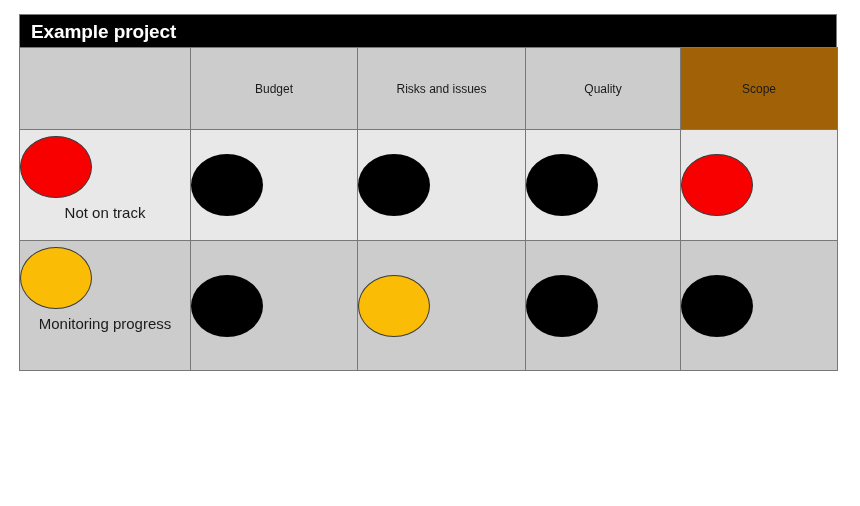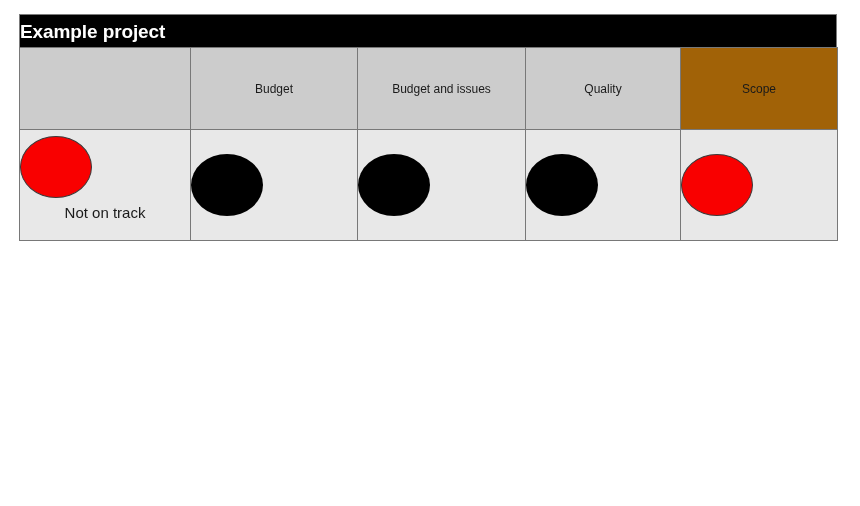--- a/index.html
+++ b/index.html
@@ -26,20 +26,21 @@
   }
 
   
   .title-bar {
     height: 33px;
     background: #000000;
     color: #ffffff;
     display: flex;
     align-items: center;
     box-sizing: border-box;
+    padding-left: 11px;
     border-left: 1px solid #7b7b7b;
     border-right: 1px solid #7b7b7b;
     border-top: 1px solid #7b7b7b;
   }
   .title-bar .title-text {
     font-size: 19px;
     font-weight: 600;
     letter-spacing: -0.1px;
     line-height: 1;
     white-space: nowrap;
@@ -127,21 +128,21 @@
       <col class="col-budget">
       <col class="col-risks">
       <col class="col-qual">
       <col class="col-scope">
     </colgroup>
 
     <thead>
       <tr class="head-row">
         <td class="corner-cell" style="background: rgb(204, 204, 204); border-color: rgb(120, 120, 120);"></td>
         <td style="background: rgb(204, 204, 204); border-color: rgb(120, 120, 120);">Budget</td>
-        <td style="background: rgb(204, 204, 204); border-color: rgb(120, 120, 120);">Budget and issues</td>
+        <td style="background: rgb(204, 204, 204); border-color: rgb(120, 120, 120);">Risks and issues</td>
         <td style="background: rgb(204, 204, 204); border-color: rgb(120, 120, 120);">Quality</td>
         <td style="background: #a16207; border-color: rgb(120, 120, 120);">Scope</td>
       </tr>
     </thead>
 
     <tbody>
 
       <tr class="row-light row-1">
         <td style="background: rgb(232, 232, 232); border-color: rgb(120, 120, 120);">
           <div class="cell-inner with-label">
@@ -164,16 +165,44 @@
             <span class="status-dot plain" style="background: rgb(0, 0, 0);"></span>
           </div>
         </td>
         <td style="background: rgb(232, 232, 232); border-color: rgb(120, 120, 120);">
           <div class="cell-inner">
             <span class="status-dot outlined" style="background: rgb(249, 0, 0);"></span>
           </div>
         </td>
       </tr>
 
+      <tr class="row-dark row-2">
+        <td style="background: rgb(204, 204, 204); border-color: rgb(120, 120, 120);">
+          <div class="cell-inner with-label">
+            <span class="status-dot outlined" style="background: rgb(251, 188, 6);"></span>
+            <span class="legend-label">Monitoring progress</span>
+          </div>
+        </td>
+        <td style="background: rgb(204, 204, 204); border-color: rgb(120, 120, 120);">
+          <div class="cell-inner">
+            <span class="status-dot plain" style="background: rgb(0, 0, 0);"></span>
+          </div>
+        </td>
+        <td style="background: rgb(204, 204, 204); border-color: rgb(120, 120, 120);">
+          <div class="cell-inner">
+            <span class="status-dot outlined" style="background: rgb(251, 188, 6);"></span>
+          </div>
+        </td>
+        <td style="background: rgb(204, 204, 204); border-color: rgb(120, 120, 120);">
+          <div class="cell-inner">
+            <span class="status-dot plain" style="background: rgb(0, 0, 0);"></span>
+          </div>
+        </td>
+        <td style="background: rgb(204, 204, 204); border-color: rgb(120, 120, 120);">
+          <div class="cell-inner">
+            <span class="status-dot plain" style="background: rgb(0, 0, 0);"></span>
+          </div>
+        </td>
+      </tr>
 
     </tbody>
   </table>
 </div>
 
 </body></html>

